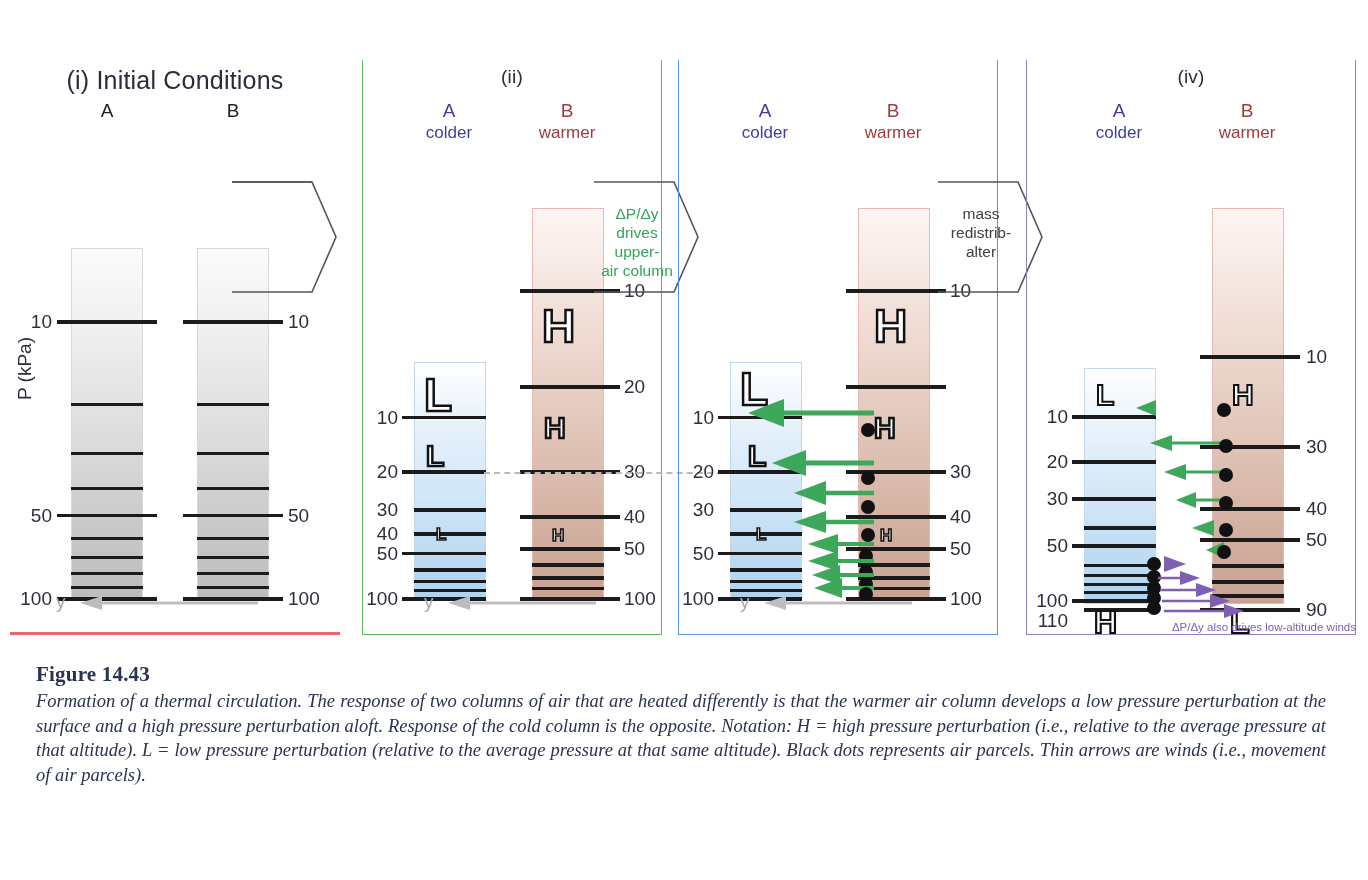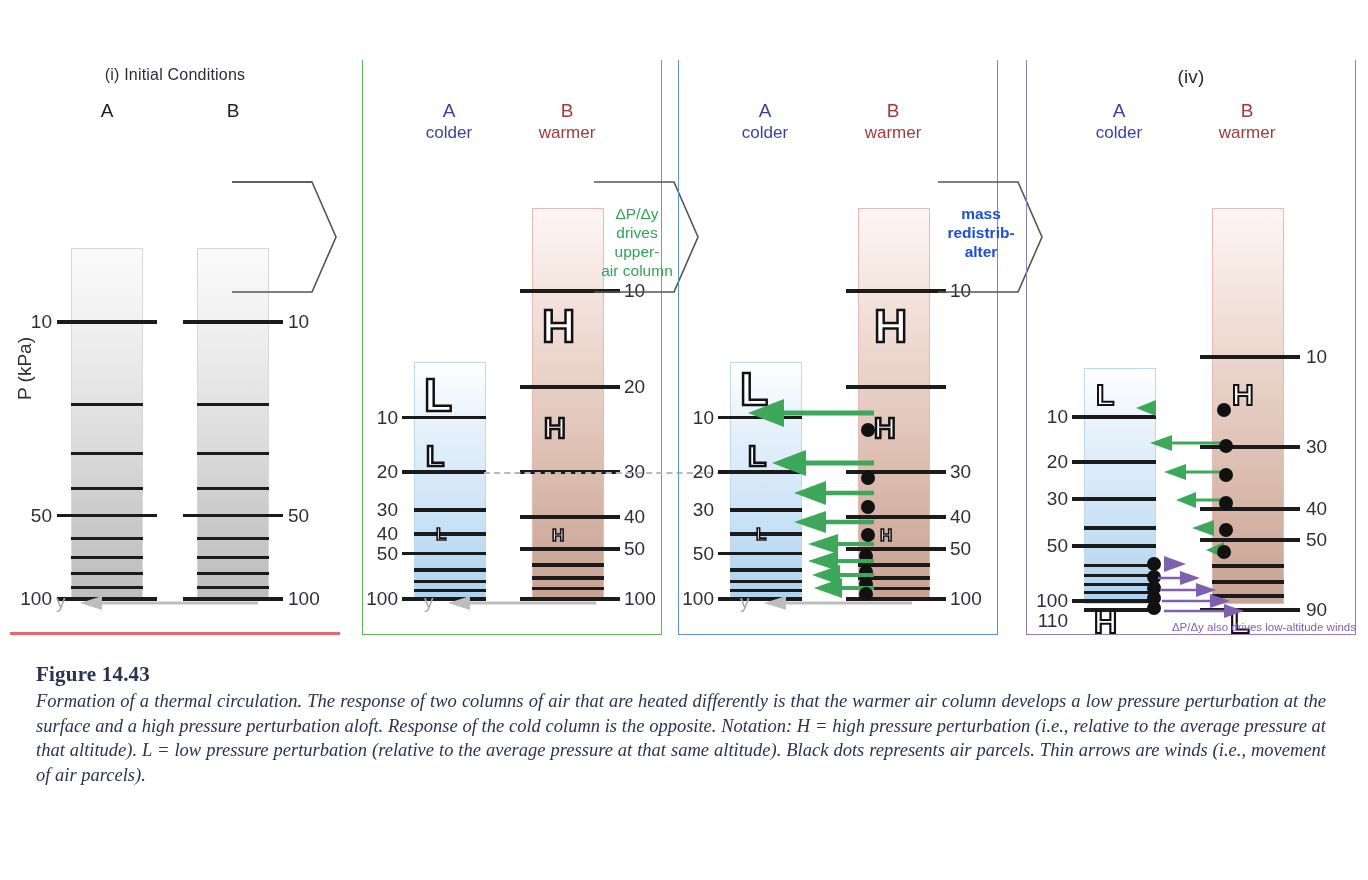--- a/index.html
+++ b/index.html
@@ -28,21 +28,21 @@
   #panel-iii { left:678px; width:320px; }
   #panel-iii .panel-frame { border:1.5px solid #5b93d6; border-top:none; }
 
   #panel-iv  { left:1026px; width:330px; }
   #panel-iv .panel-frame { border:1.5px solid #8f7ec4; border-top:none; }
 
   .panel-title {
     position:absolute; top:6px; width:100%; text-align:center;
     font-size:19px; color:#2b2b3a; letter-spacing:.2px;
   }
-  #panel-i .panel-title { font-size:16px; }
+  #panel-i .panel-title { font-size:25px; }
 
   .col-head { position:absolute; top:40px; width:78px; text-align:center; }
   .col-head .ltr { font-size:19px; font-weight:400; line-height:22px; }
   .col-head .sub { font-size:17px; line-height:22px; }
   .col-head.A .ltr, .col-head.A .sub { color:#3b3fa0; }
   .col-head.B .ltr, .col-head.B .sub { color:#9e3b3b; }
   .col-head.N .ltr { color:#1d1d28; }
 
   
   .column { position:absolute; width:72px; }
@@ -88,21 +88,21 @@
 
   
   .chev { position:absolute; width:108px; height:118px; }
   .chev svg { position:absolute; left:0; top:0; }
   .chev .chev-text {
     position:absolute; left:0; top:26px; width:86px; text-align:center;
     font-size:15.5px; line-height:19px; white-space:normal;
   }
   #chev-1 .chev-text { color:#1d1d28; }
   #chev-2 .chev-text { color:#33a457; }
-  #chev-3 .chev-text { color:#1d4ed8;font-weight:bold; }
+  #chev-3 .chev-text { color:#404040; }
 
   
   .dashline { position:absolute; height:0; border-top:2px dashed #b9b9b9; }
 
   
   .parcel { position:absolute; width:14px; height:14px; border-radius:50%; background:#111; transform:translate(-50%,-50%); }
   .wind { position:absolute; transform:translateY(-50%); }
 
   .footnote {
     position:absolute; bottom:2px; left:0; width:100%; text-align:right;
@@ -180,20 +180,21 @@
 
   <div class="chev" id="chev-1" style="left:232px; top:178px;">
     <svg width="108" height="118">
       <path d="M0,4 L80,4 L104,59 L80,114 L0,114" fill="none" stroke="#555" stroke-width="1.6" stroke-dasharray="0"></path>
       <path d="M0,4 L80,4" stroke="#555" stroke-width="1.6"></path>
     </svg>
   </div>
 
   <div class="panel" id="panel-ii">
     <div class="panel-frame"></div>
+    <div class="panel-title">(ii)</div>
 
     <div class="col-head A" style="left:48px;">
       <div class="ltr">A</div>
       <div class="sub">colder</div>
     </div>
     <div class="col-head B" style="left:166px;">
       <div class="ltr">B</div>
       <div class="sub">warmer</div>
     </div>
 

